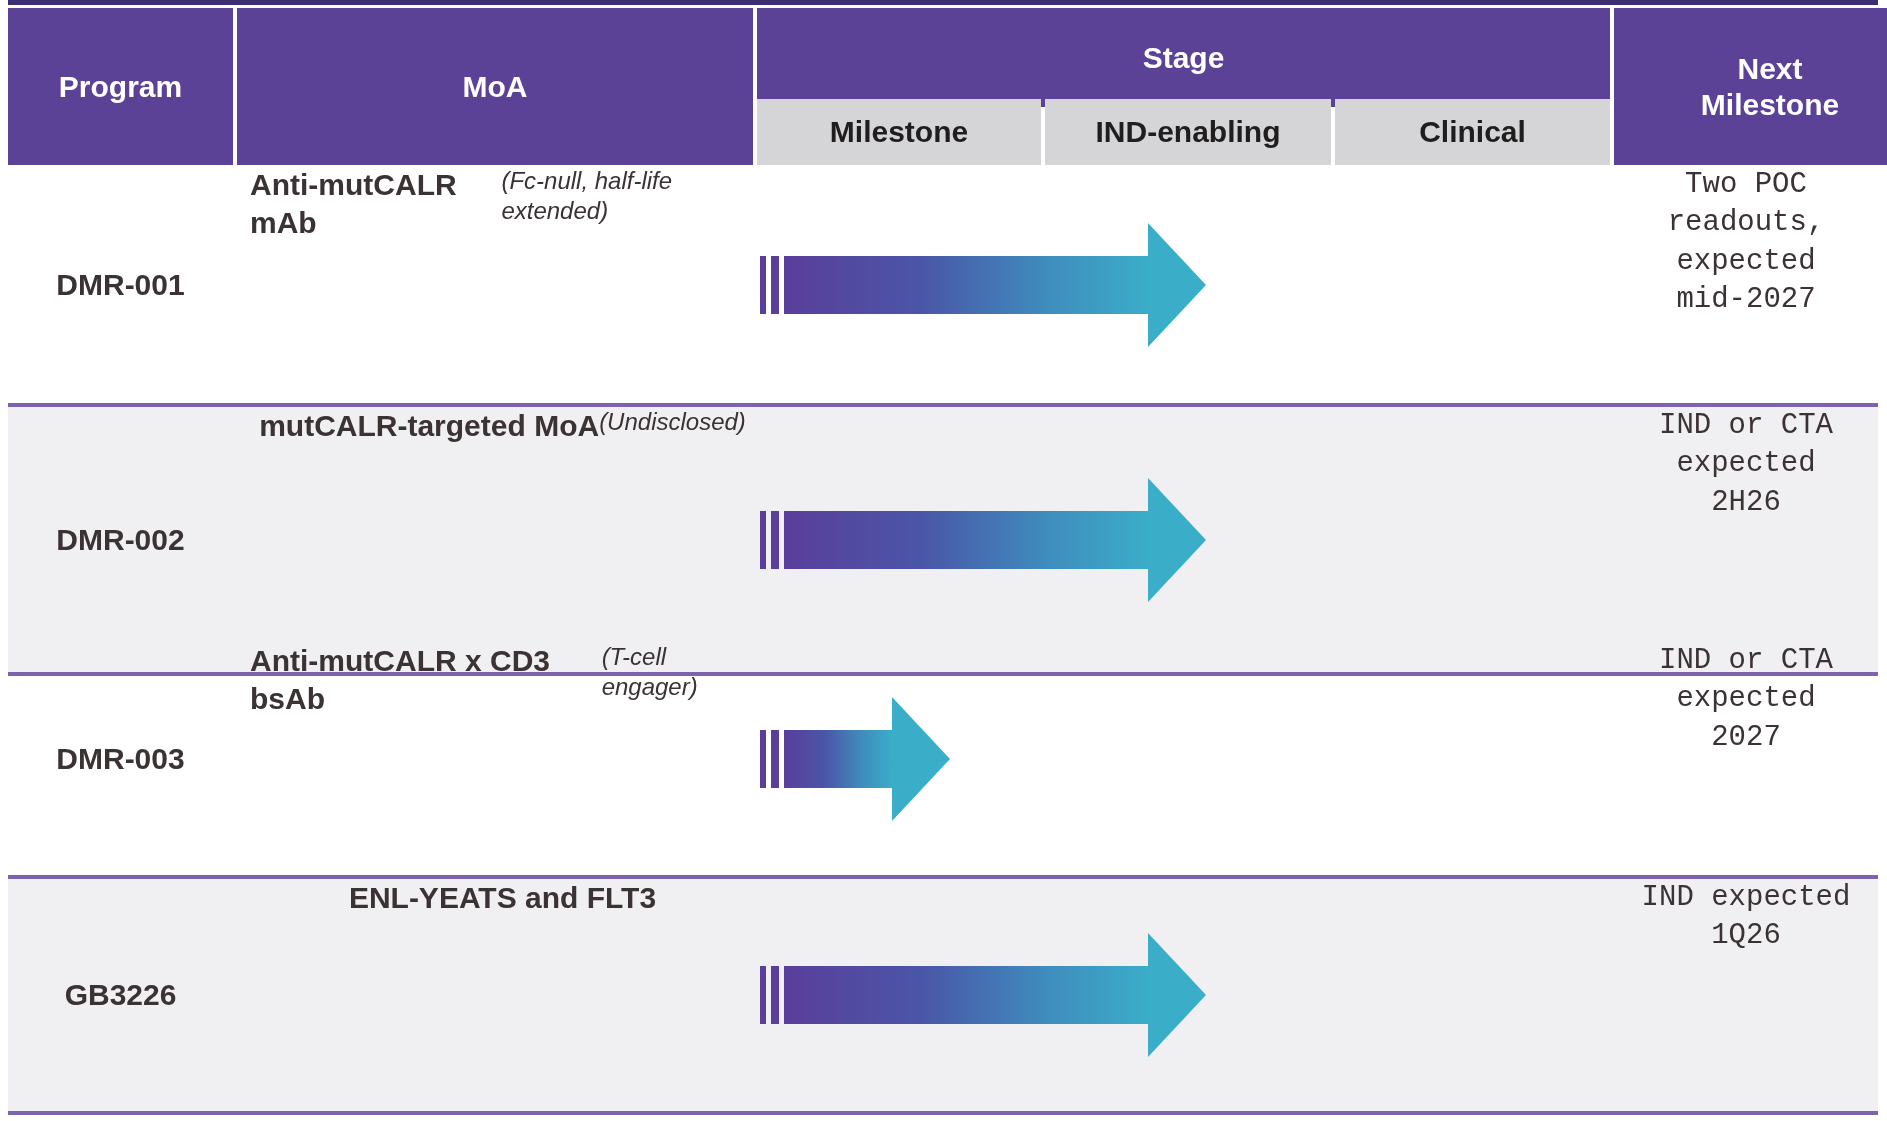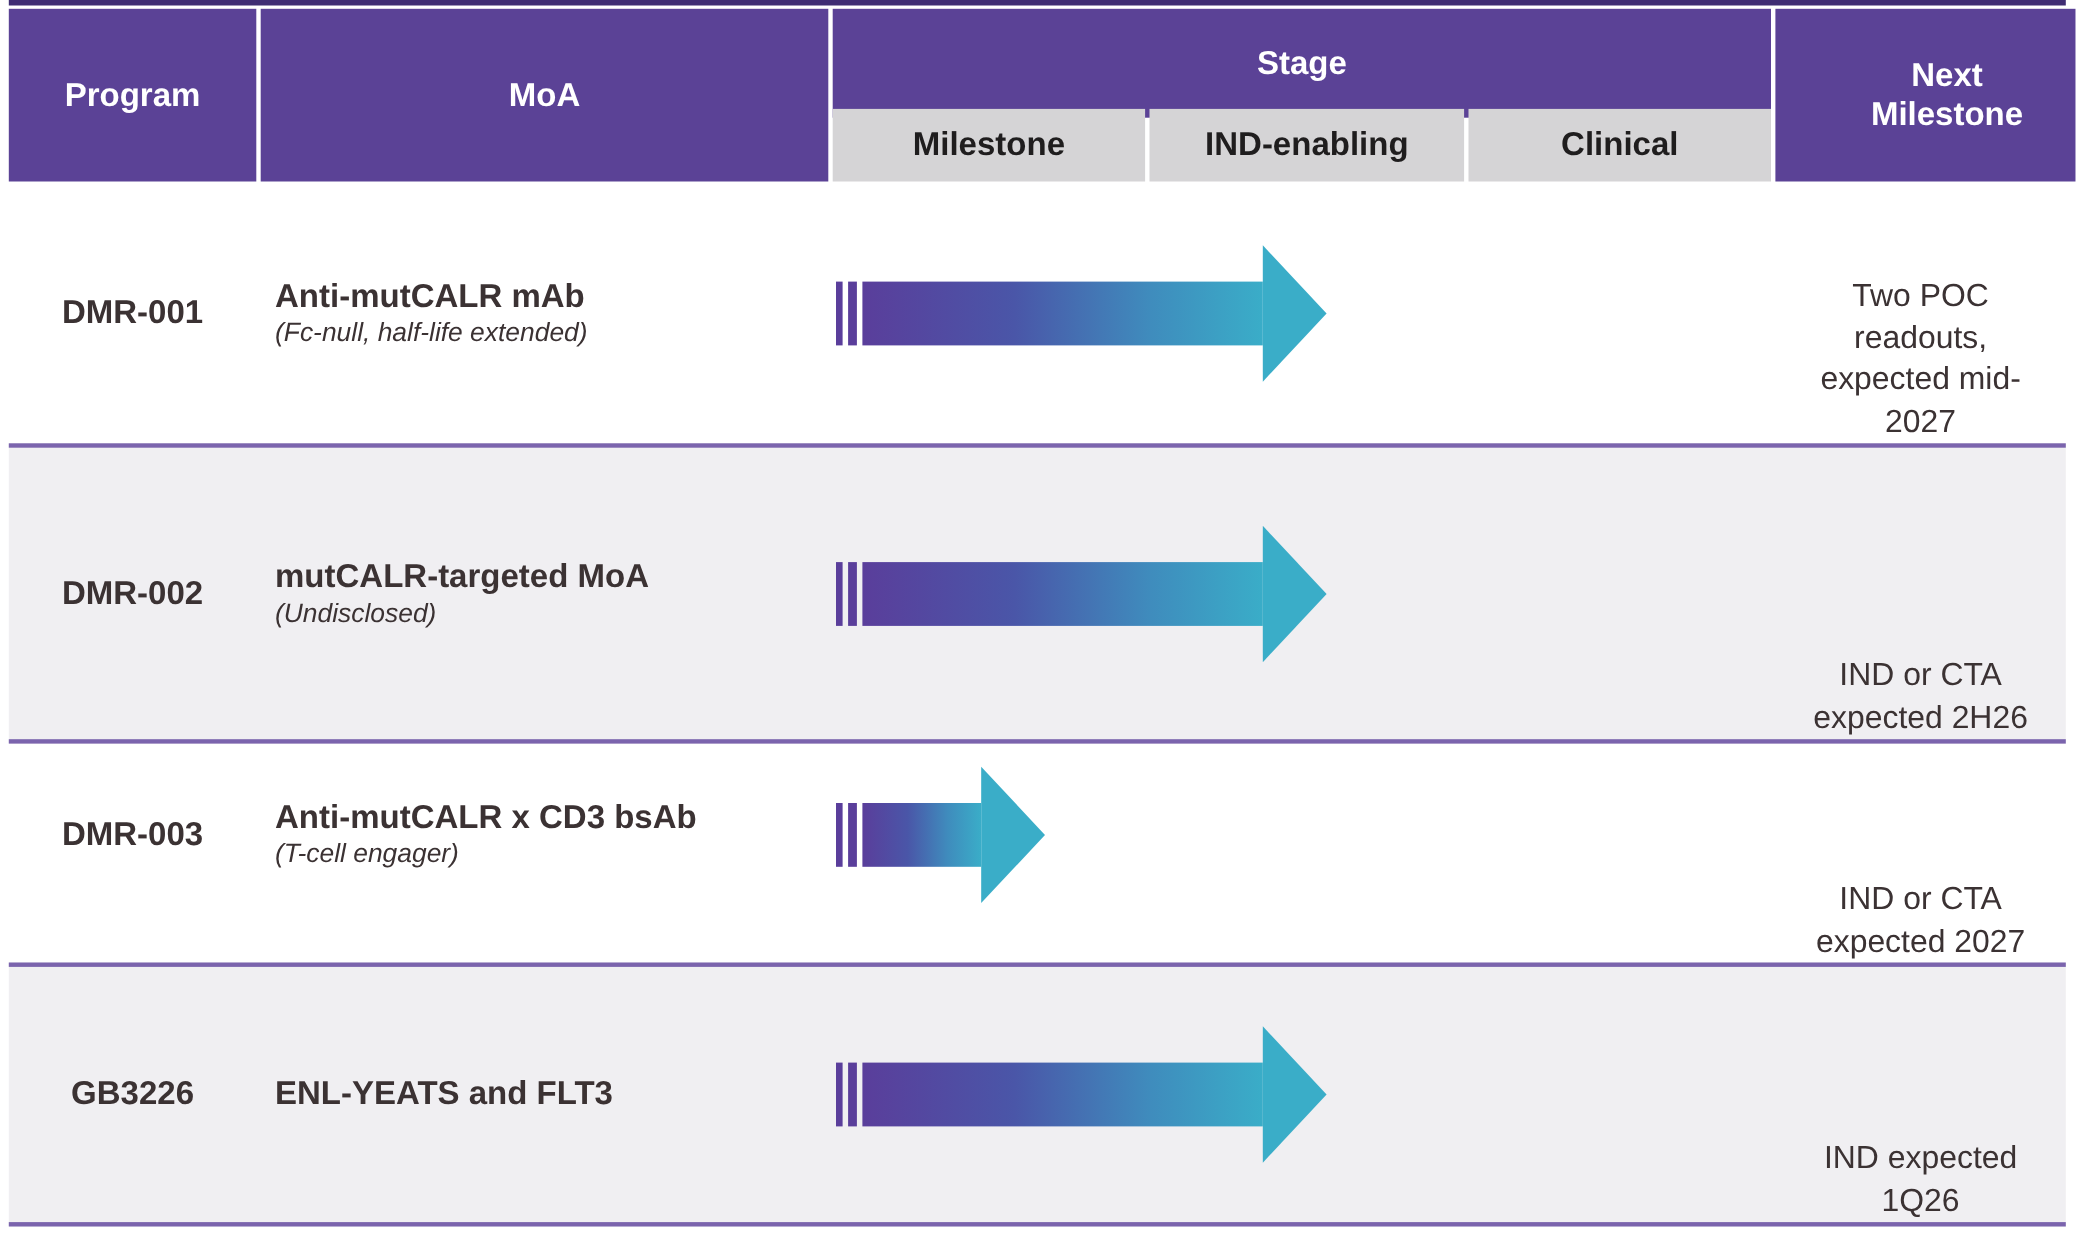--- a/index.html
+++ b/index.html
@@ -53,24 +53,24 @@
     border-bottom:4px solid var(--separator-purple);
   }
   .row1{top:166px;height:237px;}
   .row2{top:403px;height:273px;}
   .row3{top:642px;height:233px;}
   .row4{top:875px;height:240px;}
 
   .cell{position:absolute;top:0;bottom:0;display:flex;color:var(--text-dark);}
   .program{left:0;width:225px;align-items:center;justify-content:center;
     font-weight:bold;font-size:30px;}
-  .moa{left:242px;width:505px;flex-direction:column;justify-content:center;align-items:flex-start;}
+  .moa{left:242px;width:505px;flex-direction:row;justify-content:center;align-items:flex-start;}
   .moa-title{font-weight:bold;font-size:30px;line-height:1.25;}
   .moa-sub{font-style:italic;font-size:24px;line-height:1.25;}
-  .milestone{left:1606px;width:264px;align-items:flex-end;justify-content:center;}
+  .milestone{left:1606px;width:264px;align-items:flex-start;justify-content:center;font-family:Liberation Mono, monospace;}
   .milestone-text{display:inline-block;width:220px;text-align:center;
     font-size:29px;line-height:1.32;}
 
   .arrow{position:absolute;left:752px;top:0;bottom:0;display:flex;align-items:center;}
   .abar{height:58px;background:var(--arrow-purple);margin-right:5px;}
   .abar1{width:6px;}
   .abar2{width:8px;}
   .abody{height:58px;width:364px;
     background:linear-gradient(90deg,var(--arrow-purple) 0%,#4a56a8 38%,#3f8cbd 72%,var(--arrow-teal) 100%);}
   .ahead{width:0;height:0;

